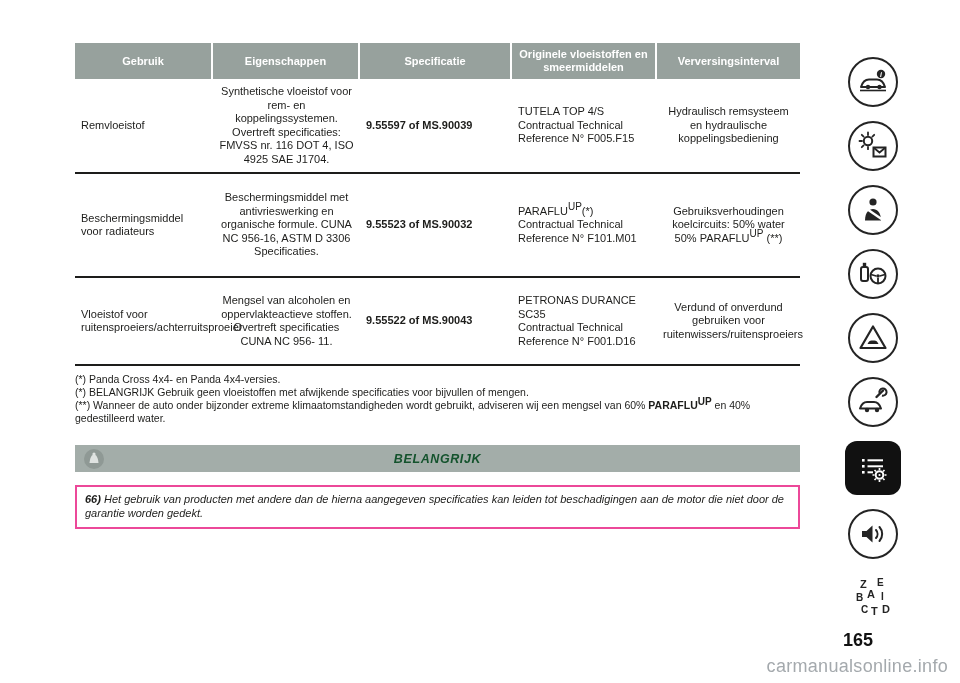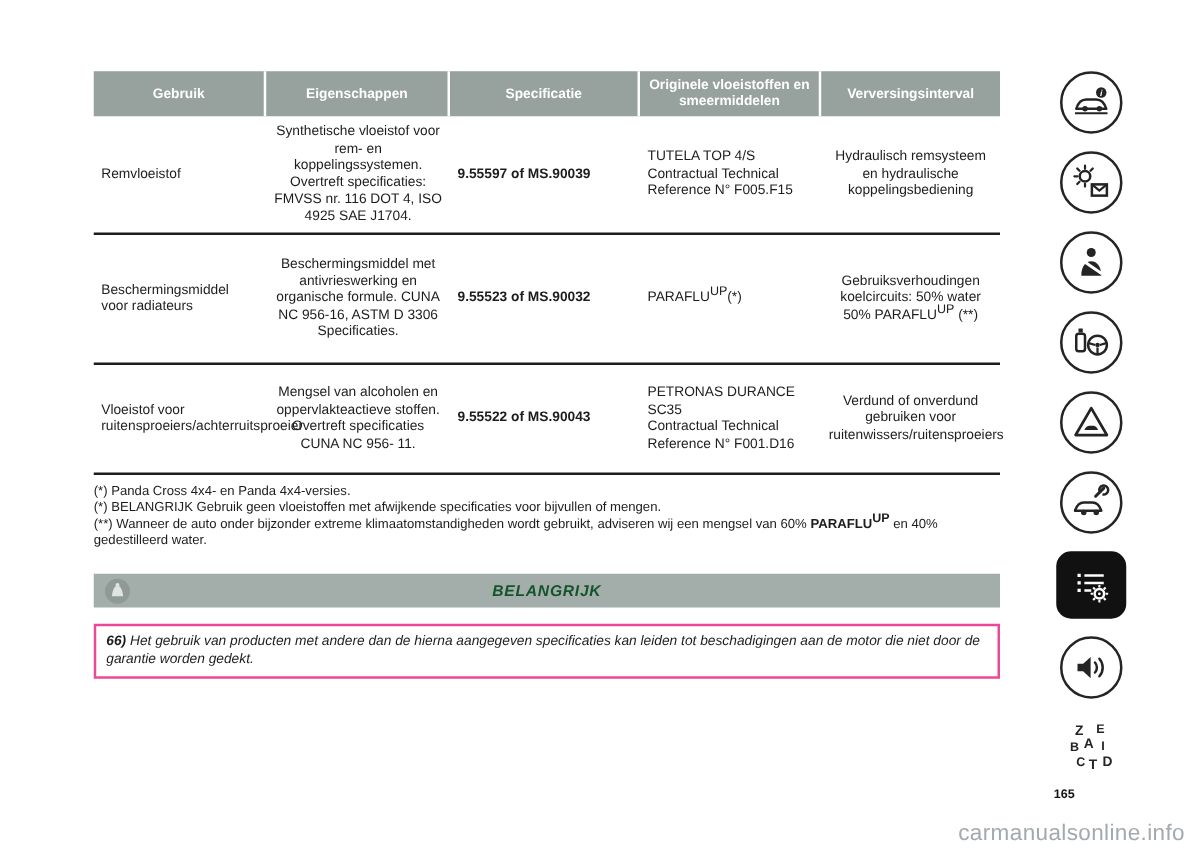--- a/index.html
+++ b/index.html
@@ -1,19 +1,19 @@
 <!DOCTYPE html>
 <html><head>
 <meta charset="utf-8">
 <style>
   * { margin:0; padding:0; box-sizing:border-box; }
   html,body { width:960px; height:683px; }
   body { background:#ffffff; font-family:"Liberation Sans","DejaVu Sans",sans-serif; color:#1d1d1b; }
   .page { position:relative; width:960px; height:683px; overflow:hidden; background:#fff; }
-  .content { position:absolute; left:75px; top:57px; width:725px; }
+  .content { position:absolute; left:75px; top:43px; width:725px; }
 
   
   .thead { display:flex; }
   .th { background:#97a19d; color:#ffffff; font-weight:bold; font-size:11px; line-height:13px;
         text-align:center; display:flex; align-items:center; justify-content:center;
         height:36px; padding:2px 6px; border-right:2px solid #ffffff; }
   .th:last-child { border-right:none; }
   .c1{width:138px;} .c2{width:147px;} .c3{width:152px;} .c4{width:145px;} .c5{width:143px;}
   .trow { display:flex; align-items:center; border-bottom:2px solid #1d1d1b; }
   .r1{min-height:93px;} .r2{min-height:104px;} .r3{min-height:88px;}
@@ -42,21 +42,21 @@
   
   .sidebar { position:absolute; left:842px; top:57px; width:62px;
              display:flex; flex-direction:column; align-items:center; gap:14px; }
   .chip { width:50px; height:50px; border:2.5px solid #242424; border-radius:50%;
           background:#fff; display:flex; align-items:center; justify-content:center; flex:none; }
   .chip.selected { width:56px; height:54px; border:none; border-radius:12px; background:#111111; }
   .chip.noborder { border:none; }
   .chip svg { display:block; }
   .idx-letter { font-family:"Liberation Sans",sans-serif; font-weight:bold; fill:#242424; }
 
-  .pageno { position:absolute; left:843px; top:630px; font-weight:bold; font-size:10px; color:#111; }
+  .pageno { position:absolute; left:843px; top:630px; font-weight:bold; font-size:18px; color:#111; }
   .watermark { position:absolute; right:12px; bottom:6px; font-size:18px; color:#a4a9ad; letter-spacing:0.3px; }
 </style>
 </head>
 <body>
 
 <div class="page">
 
   <div class="content">
 
     <div>
@@ -78,20 +78,21 @@
         </div>
         <div class="td c5"><span>Hydraulisch remsysteem en hydraulische koppelingsbediening</span><span class="prod-name"><span></span><sup></sup></span><span></span></div>
       </div>
 
       <div class="trow r2">
         <div class="td c1">Beschermingsmiddel voor radiateurs</div>
         <div class="td c2">Beschermingsmiddel met antivrieswerking en organische formule. CUNA NC 956-16, ASTM D 3306 Specificaties.</div>
         <div class="td c3 spec">9.55523 of MS.90032</div>
         <div class="td c4">
           <span class="prod-name"><span>PARAFLU</span><sup>UP</sup></span><span class="prod-note">(*)</span>
+          <div>Contractual Technical Reference N° F101.M01</div>
         </div>
         <div class="td c5"><span>Gebruiksverhoudingen koelcircuits: 50% water 50% </span><span class="prod-name"><span>PARAFLU</span><sup>UP</sup></span><span> (**)</span></div>
       </div>
 
       <div class="trow r3">
         <div class="td c1">Vloeistof voor ruitensproeiers/achterruitsproeier</div>
         <div class="td c2">Mengsel van alcoholen en oppervlakteactieve stoffen. Overtreft specificaties CUNA NC 956- 11.</div>
         <div class="td c3 spec">9.55522 of MS.90043</div>
         <div class="td c4">
           <span class="prod-name"><span>PETRONAS DURANCE SC35</span><sup></sup></span><span class="prod-note"></span>

